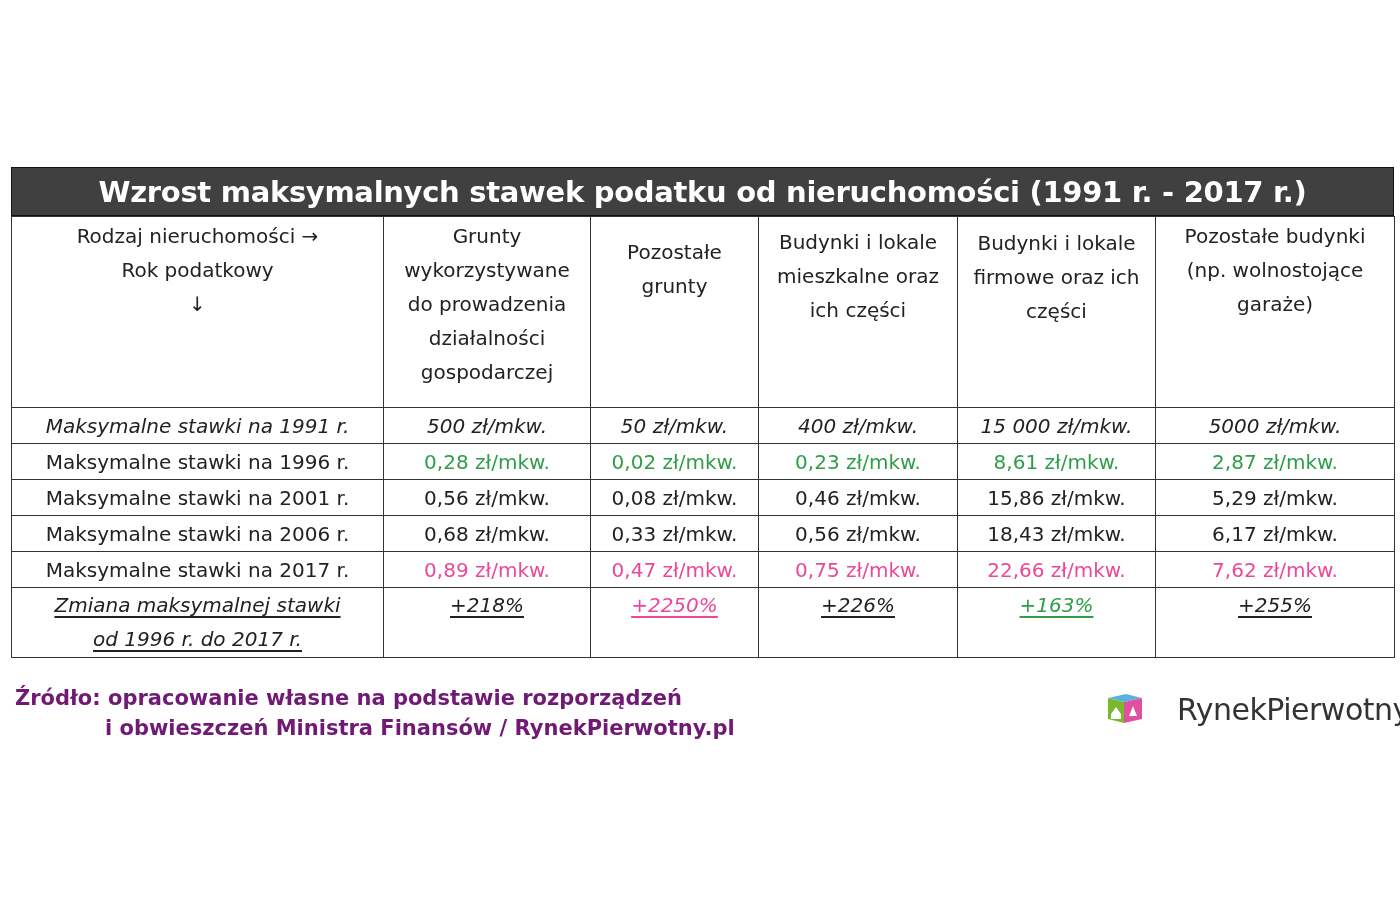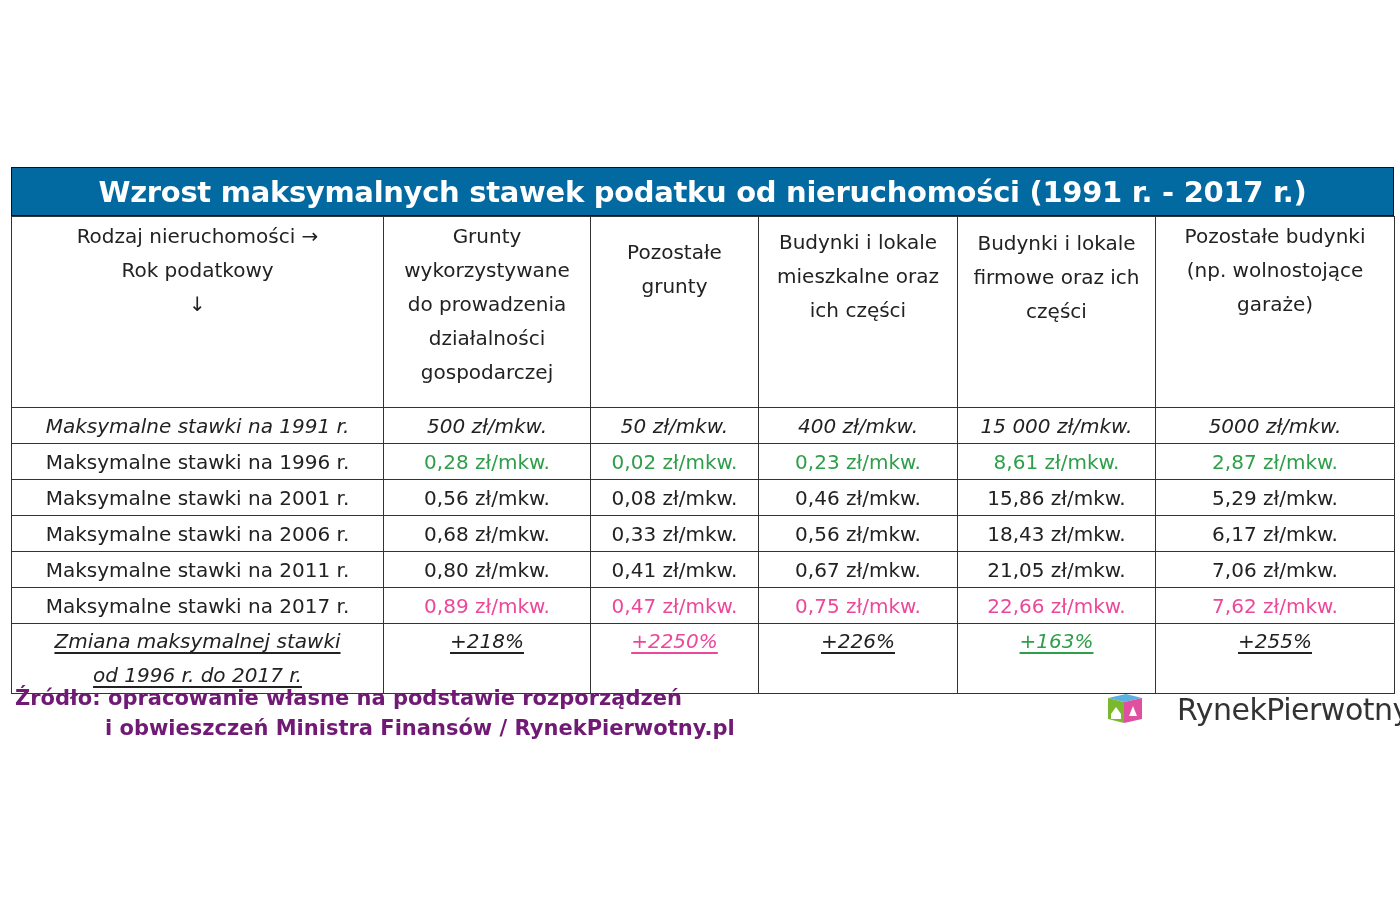--- a/index.html
+++ b/index.html
@@ -2,21 +2,21 @@
 <html><head>
 <meta charset="utf-8">
 <style>
   html, body { margin: 0; padding: 0; }
   body {
     width: 1400px; height: 917px; background: #ffffff; position: relative; overflow: hidden;
     font-family: "DejaVu Sans", "Liberation Sans", sans-serif; color: #222;
   }
   .table-wrap { position: absolute; left: 11px; top: 167px; width: 1383px; }
   .title-bar {
-    height: 49px; background: #0369a1; color: #fff; border: 1px solid #111;
+    height: 49px; background: #404040; color: #fff; border: 1px solid #111;
     box-sizing: border-box; display: flex; align-items: center; justify-content: center;
     font-family: "DejaVu Sans", sans-serif; font-weight: bold; font-size: 29px; letter-spacing: -0.3px;
   }
   table { border-collapse: collapse; width: 1383px; table-layout: fixed; }
   td {
     border: 1px solid #333; text-align: center; vertical-align: top; padding: 0;
     font-size: 20px; line-height: 34px; white-space: nowrap; overflow: hidden;
   }
   tr.header td { height: 172px; padding-top: 2px; white-space: normal; line-height: 34px; }
   tr.data td { height: 35px; vertical-align: middle; line-height: 34px; }
@@ -85,28 +85,20 @@
     </tr>
     <tr class="data">
       <td>Maksymalne stawki na 2006 r.</td>
       <td>0,68 zł/mkw.</td>
       <td>0,33 zł/mkw.</td>
       <td>0,56 zł/mkw.</td>
       <td>18,43 zł/mkw.</td>
       <td>6,17 zł/mkw.</td>
     </tr>
     <tr class="data">
-      <td>Maksymalne stawki na 2011 r.</td>
-      <td>0,80 zł/mkw.</td>
-      <td>0,41 zł/mkw.</td>
-      <td>0,67 zł/mkw.</td>
-      <td>21,05 zł/mkw.</td>
-      <td>7,06 zł/mkw.</td>
-    </tr>
-    <tr class="data">
       <td>Maksymalne stawki na 2017 r.</td>
       <td class="red">0,89 zł/mkw.</td>
       <td class="red">0,47 zł/mkw.</td>
       <td class="red">0,75 zł/mkw.</td>
       <td class="red">22,66 zł/mkw.</td>
       <td class="red">7,62 zł/mkw.</td>
     </tr>
     <tr class="change italic">
       <td>
         <div><span class="u">Zmiana maksymalnej stawki</span></div>

